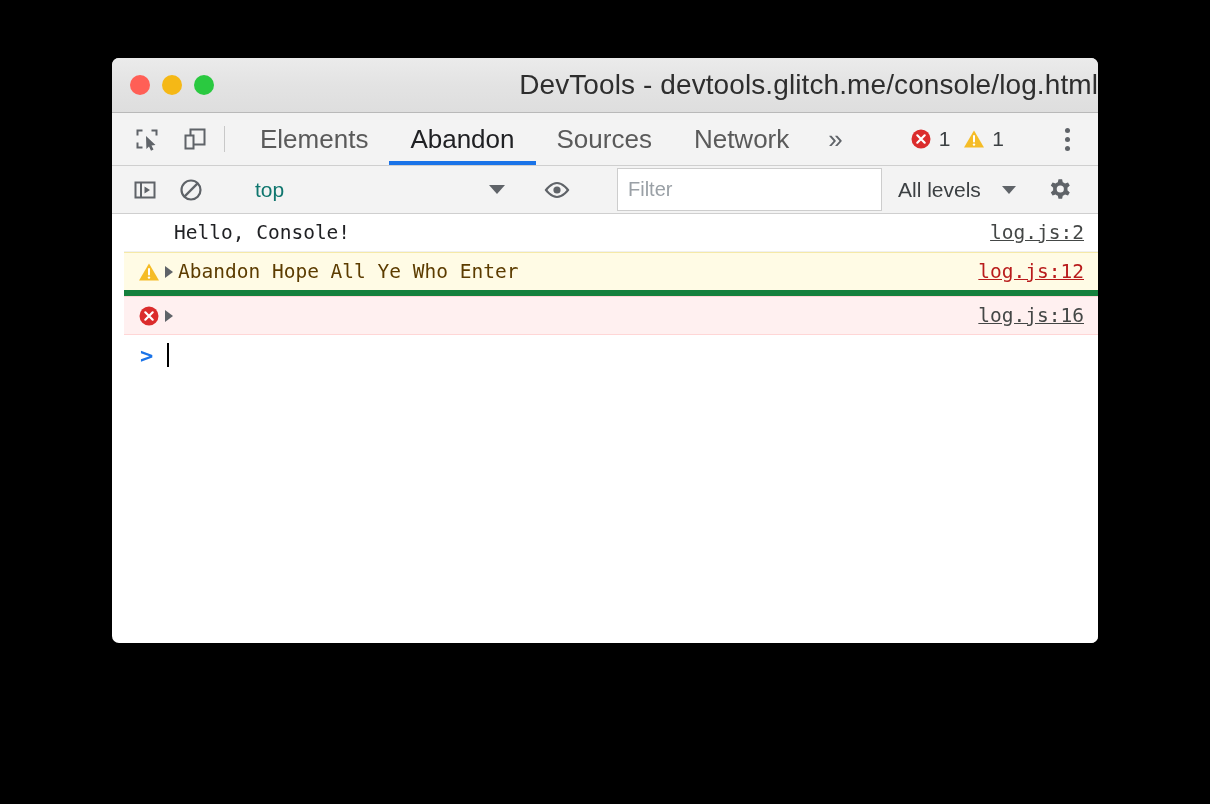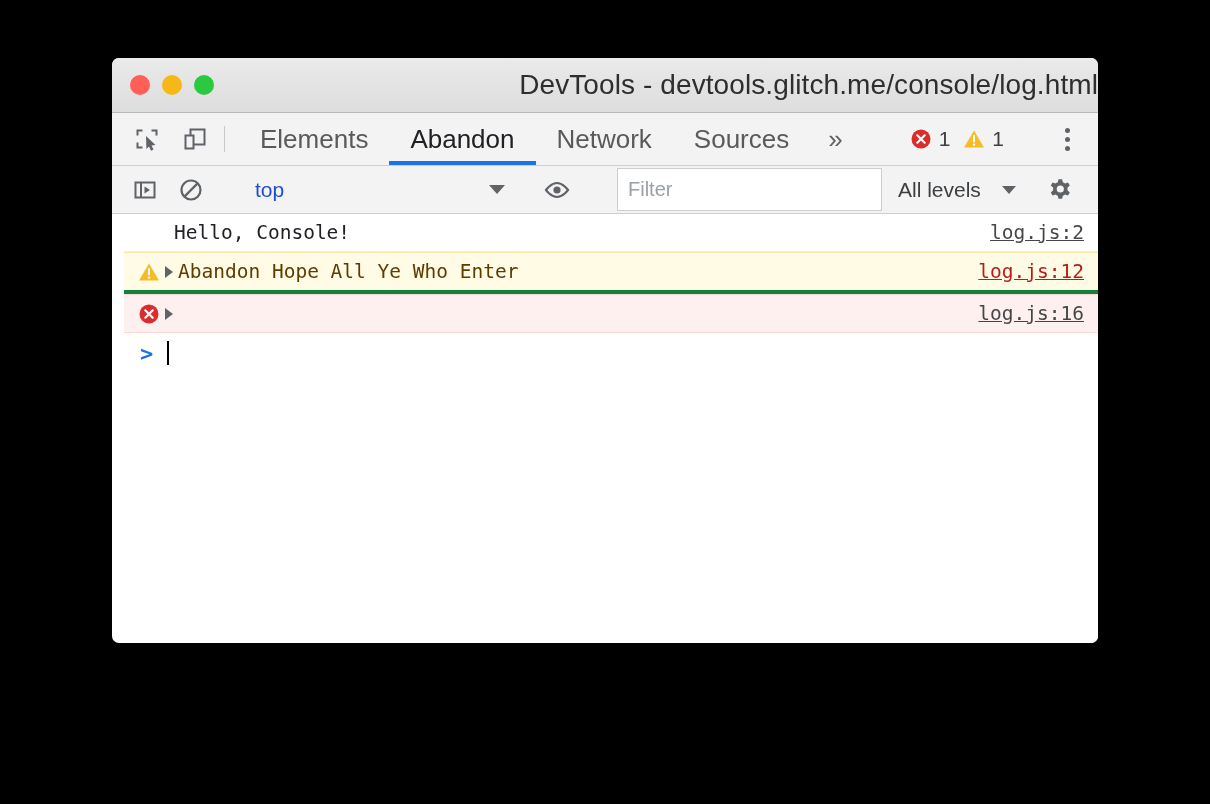--- a/index.html
+++ b/index.html
@@ -169,21 +169,21 @@
     display: flex;
     align-items: center;
     justify-content: center;
     margin-right: 16px;
   }
   .context-select {
     display: flex;
     align-items: center;
     width: 258px;
     font-size: 21px;
-    color: #1d4ed8;
+    color: #0f766e;
     padding-left: 4px;
   }
   .context-select .caret {
     margin-left: auto;
     margin-right: 8px;
   }
   .caret {
     width: 0; height: 0;
     border-left: 8px solid transparent;
     border-right: 8px solid transparent;
@@ -269,21 +269,21 @@
     color: #202124;
     border-bottom: 1px solid #f0f0f0;
     padding-left: 50px;
   }
   .msg.log .src { color: #444746; }
 
   .msg.warning {
     background: #fffbe5;
     color: #5c3c00;
     border-top: 1px solid #f5e9a8;
-    border-bottom: 4px solid #15803d;
+    border-bottom: 6px solid #15803d;
   }
   .msg.warning .src { color: #b91c1c; }
 
   .msg.error {
     background: #fff0f0;
     color: #ff0000;
     border-top: 1px solid #ffd6d6;
     border-bottom: 1px solid #ffd6d6;
   }
   .msg.error .src { color: #444746; }
@@ -341,24 +341,24 @@
     <div class="vdiv"></div>
 
     <div class="tabs">
       <div class="tab">
         <span>Elements</span>
       </div>
       <div class="tab active">
         <span>Abandon</span>
       </div>
       <div class="tab">
+        <span>Sources</span>
+      </div>
+      <div class="tab">
         <span>Network</span>
-      </div>
-      <div class="tab">
-        <span>Sources</span>
       </div>
       <div class="tab more">
         <span>»</span>
       </div>
     </div>
 
     <div class="tb-right">
       <div class="badge">
         <svg width="22" height="22" viewBox="0 0 22 22">
           <circle cx="11" cy="11" r="9.5" fill="#db2c2c"></circle>

